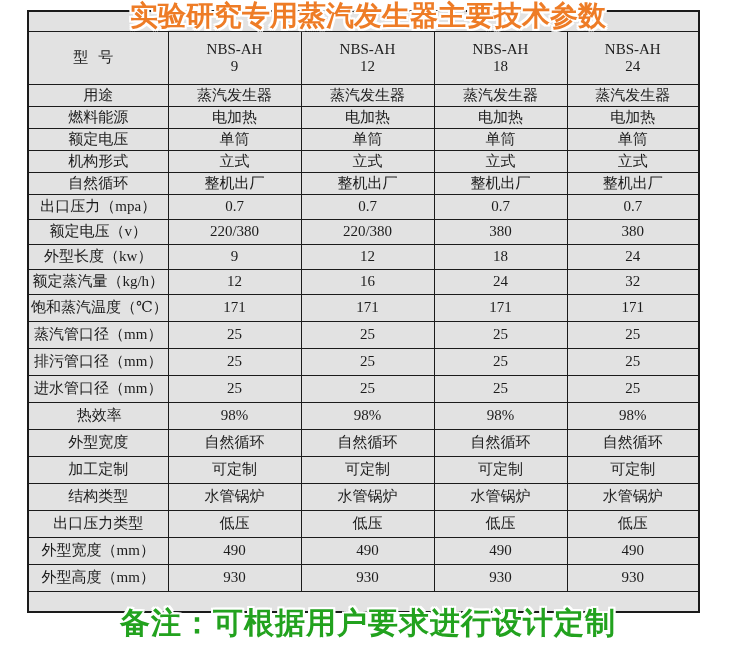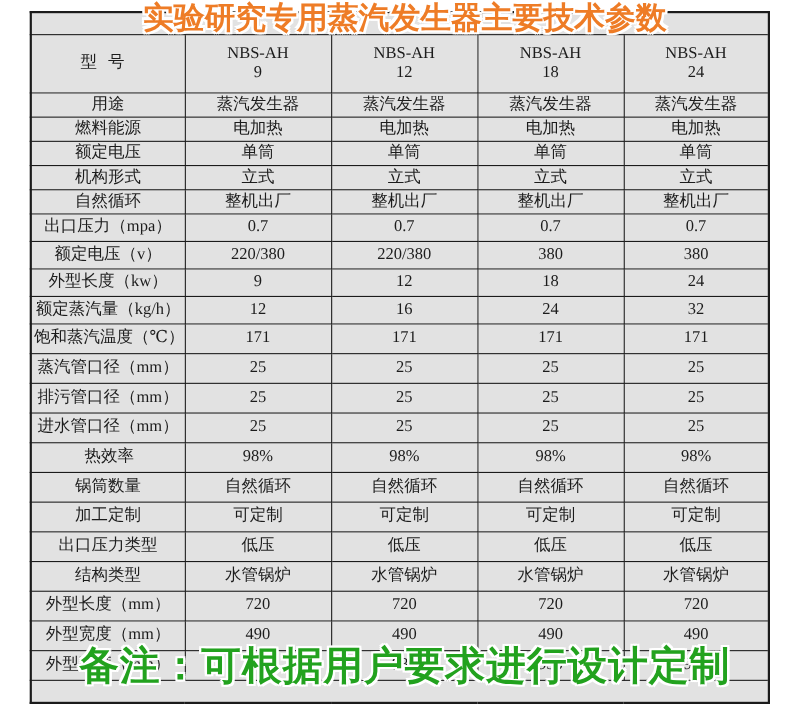--- a/index.html
+++ b/index.html
@@ -40,21 +40,21 @@
   tr.lg td{height:24px;}
 
   .overlay-text{
     position:absolute;left:0;width:736px;text-align:center;
     font-family:"Liberation Sans","DejaVu Sans",sans-serif;
     font-weight:bold;white-space:nowrap;
     text-shadow:-2px 0 0 #fff,2px 0 0 #fff,0 -2px 0 #fff,0 2px 0 #fff,
                 -2px -2px 0 #fff,2px 2px 0 #fff,-2px 2px 0 #fff,2px -2px 0 #fff;
   }
   .page-title{top:-3px;font-size:28px;letter-spacing:0px;color:var(--c-title_accent,#ee7c26);}
-  .footer-note{top:581px;font-size:36px;letter-spacing:1px;color:var(--c-note_accent,#22a21e);}
+  .footer-note{top:603px;font-size:30px;letter-spacing:1px;color:var(--c-note_accent,#22a21e);}
 </style>
 </head>
 <body>
 
 <div class="sheet">
 
   <div class="tablebox">
     <table class="spec">
       <colgroup>
         <col style="width:140px">
@@ -169,53 +169,46 @@
         <td>25</td>
       </tr>
       <tr class="lg">
         <td class="lbl" style="padding-left:4px">热效率</td>
         <td>98%</td>
         <td>98%</td>
         <td>98%</td>
         <td>98%</td>
       </tr>
       <tr class="lg">
-        <td class="lbl">锅筒数量</td>
+        <td class="lbl">外型宽度</td>
         <td>自然循环</td>
         <td>自然循环</td>
         <td>自然循环</td>
         <td>自然循环</td>
       </tr>
       <tr class="lg">
         <td class="lbl">加工定制</td>
         <td>可定制</td>
         <td>可定制</td>
         <td>可定制</td>
         <td>可定制</td>
       </tr>
       <tr class="lg">
+        <td class="lbl">结构类型</td>
+        <td>水管锅炉</td>
+        <td>水管锅炉</td>
+        <td>水管锅炉</td>
+        <td>水管锅炉</td>
+      </tr>
+      <tr class="lg">
         <td class="lbl">出口压力类型</td>
         <td>低压</td>
         <td>低压</td>
         <td>低压</td>
         <td>低压</td>
-      </tr>
-      <tr class="lg">
-        <td class="lbl">结构类型</td>
-        <td>水管锅炉</td>
-        <td>水管锅炉</td>
-        <td>水管锅炉</td>
-        <td>水管锅炉</td>
-      </tr>
-      <tr class="lg">
-        <td class="lbl">外型长度（mm）</td>
-        <td>720</td>
-        <td>720</td>
-        <td>720</td>
-        <td>720</td>
       </tr>
       <tr class="lg">
         <td class="lbl">外型宽度（mm）</td>
         <td>490</td>
         <td>490</td>
         <td>490</td>
         <td>490</td>
       </tr>
       <tr class="lg">
         <td class="lbl">外型高度（mm）</td>

